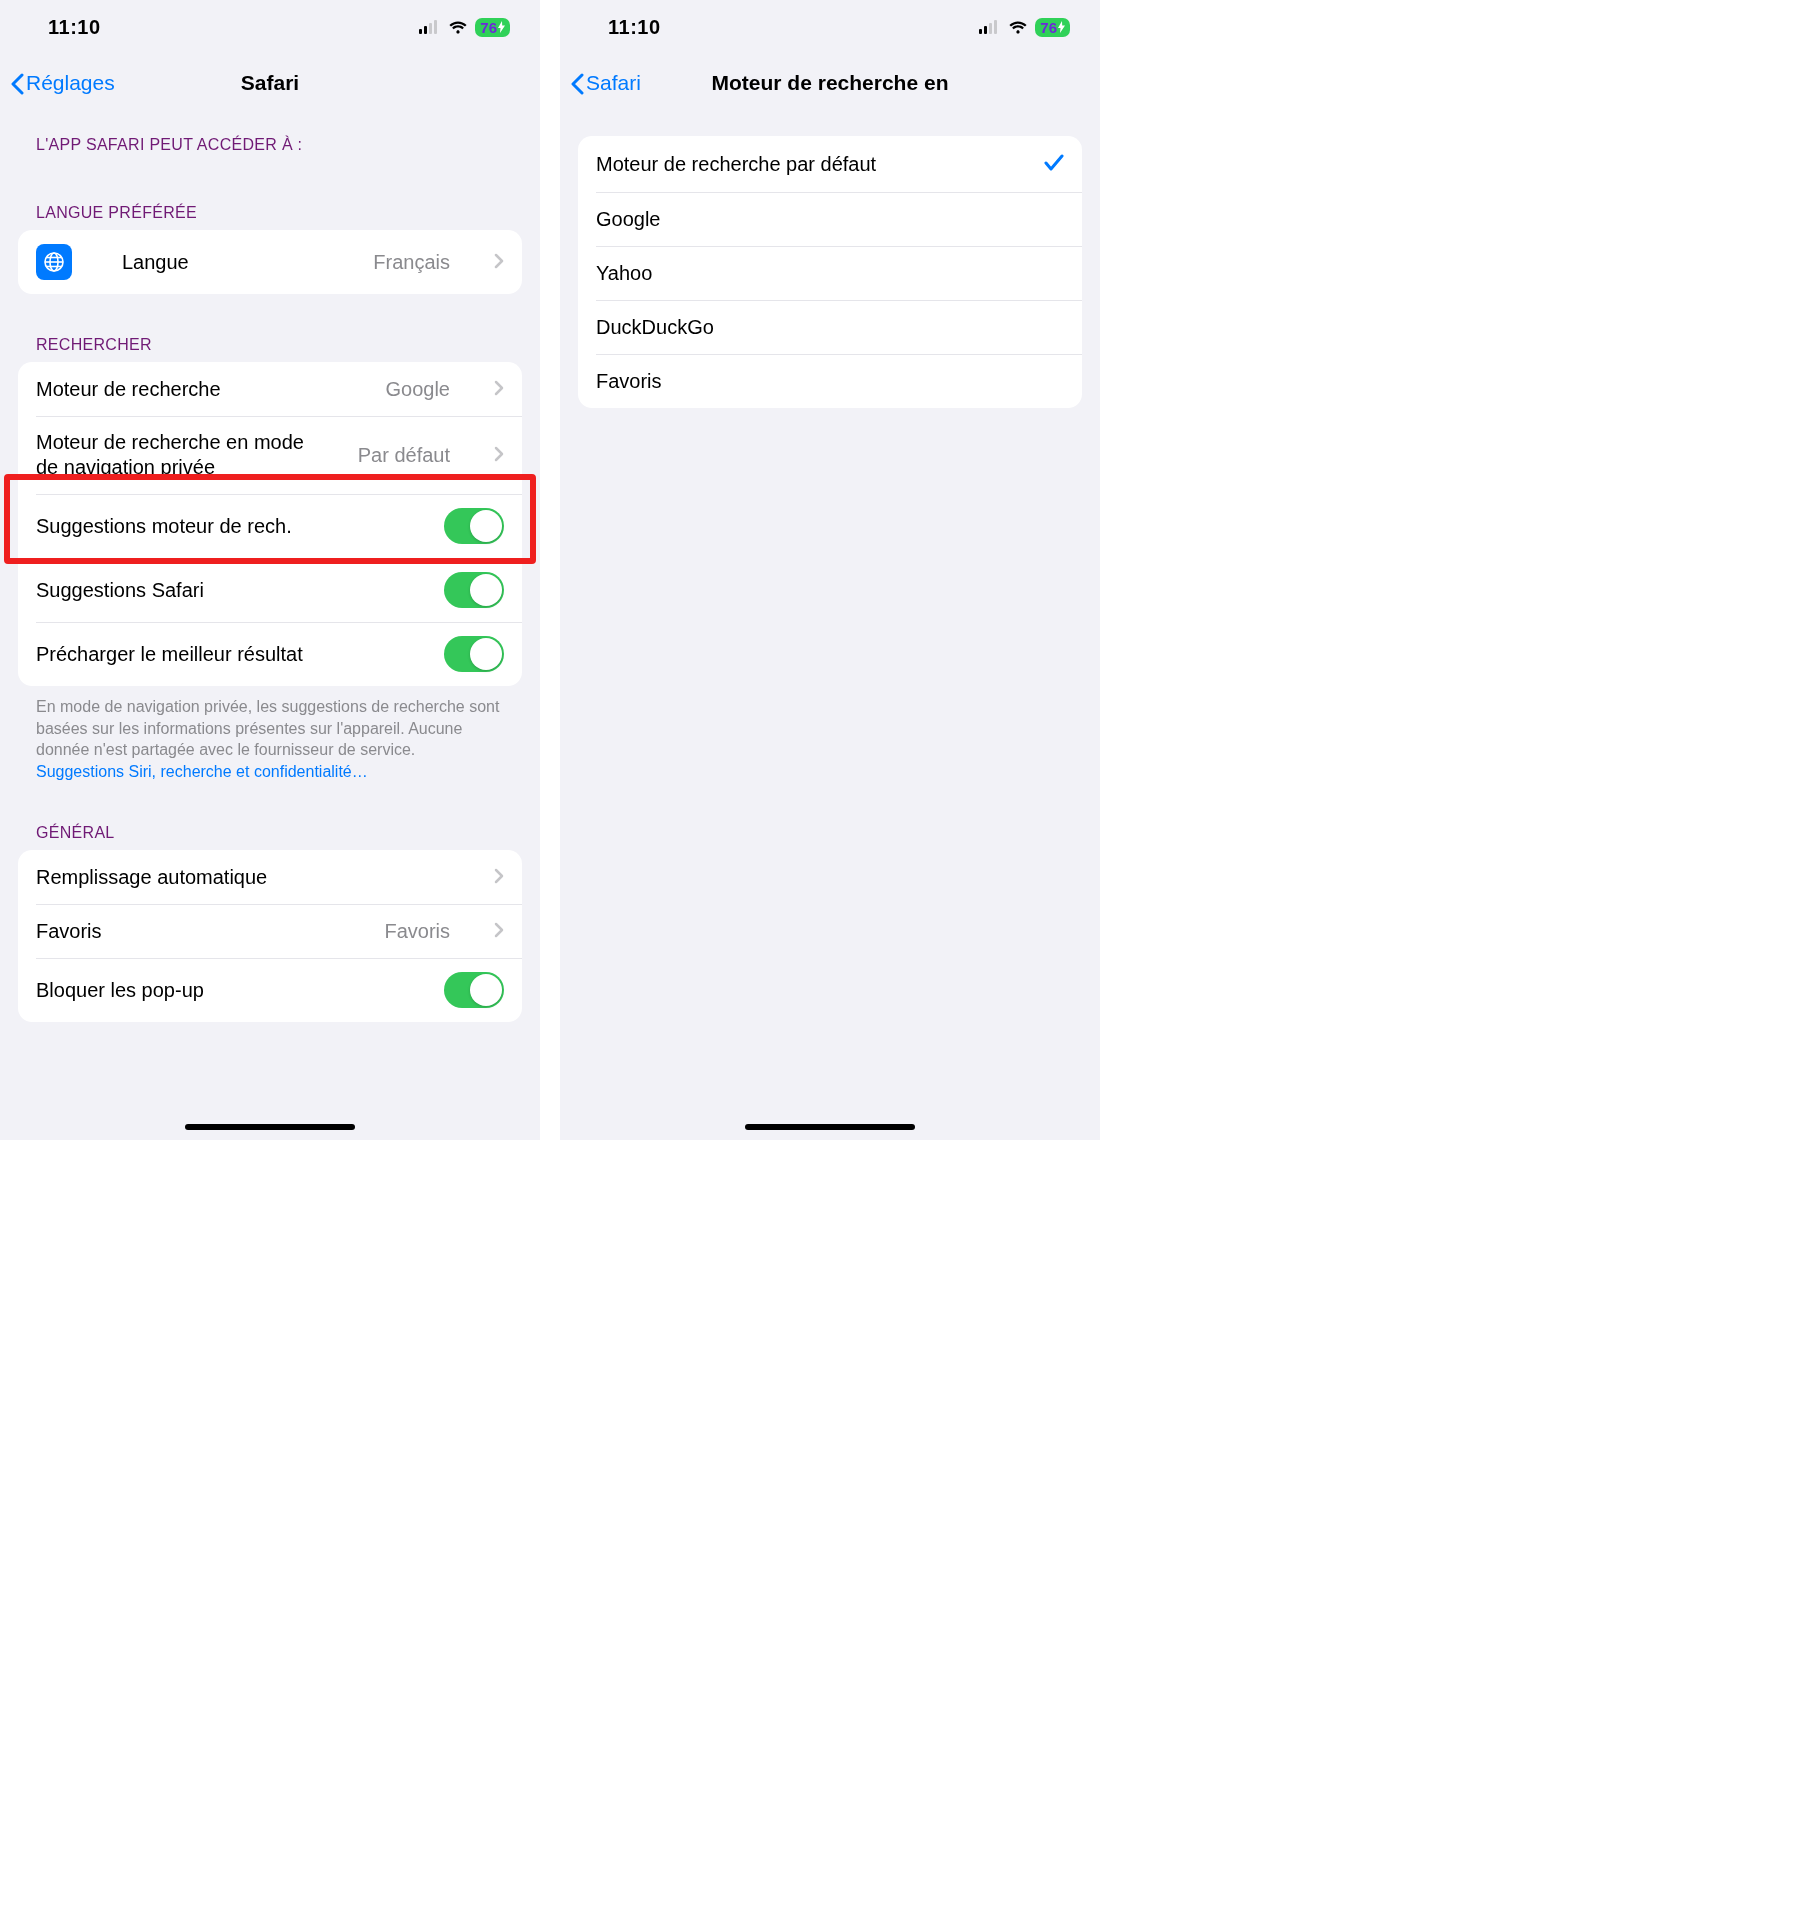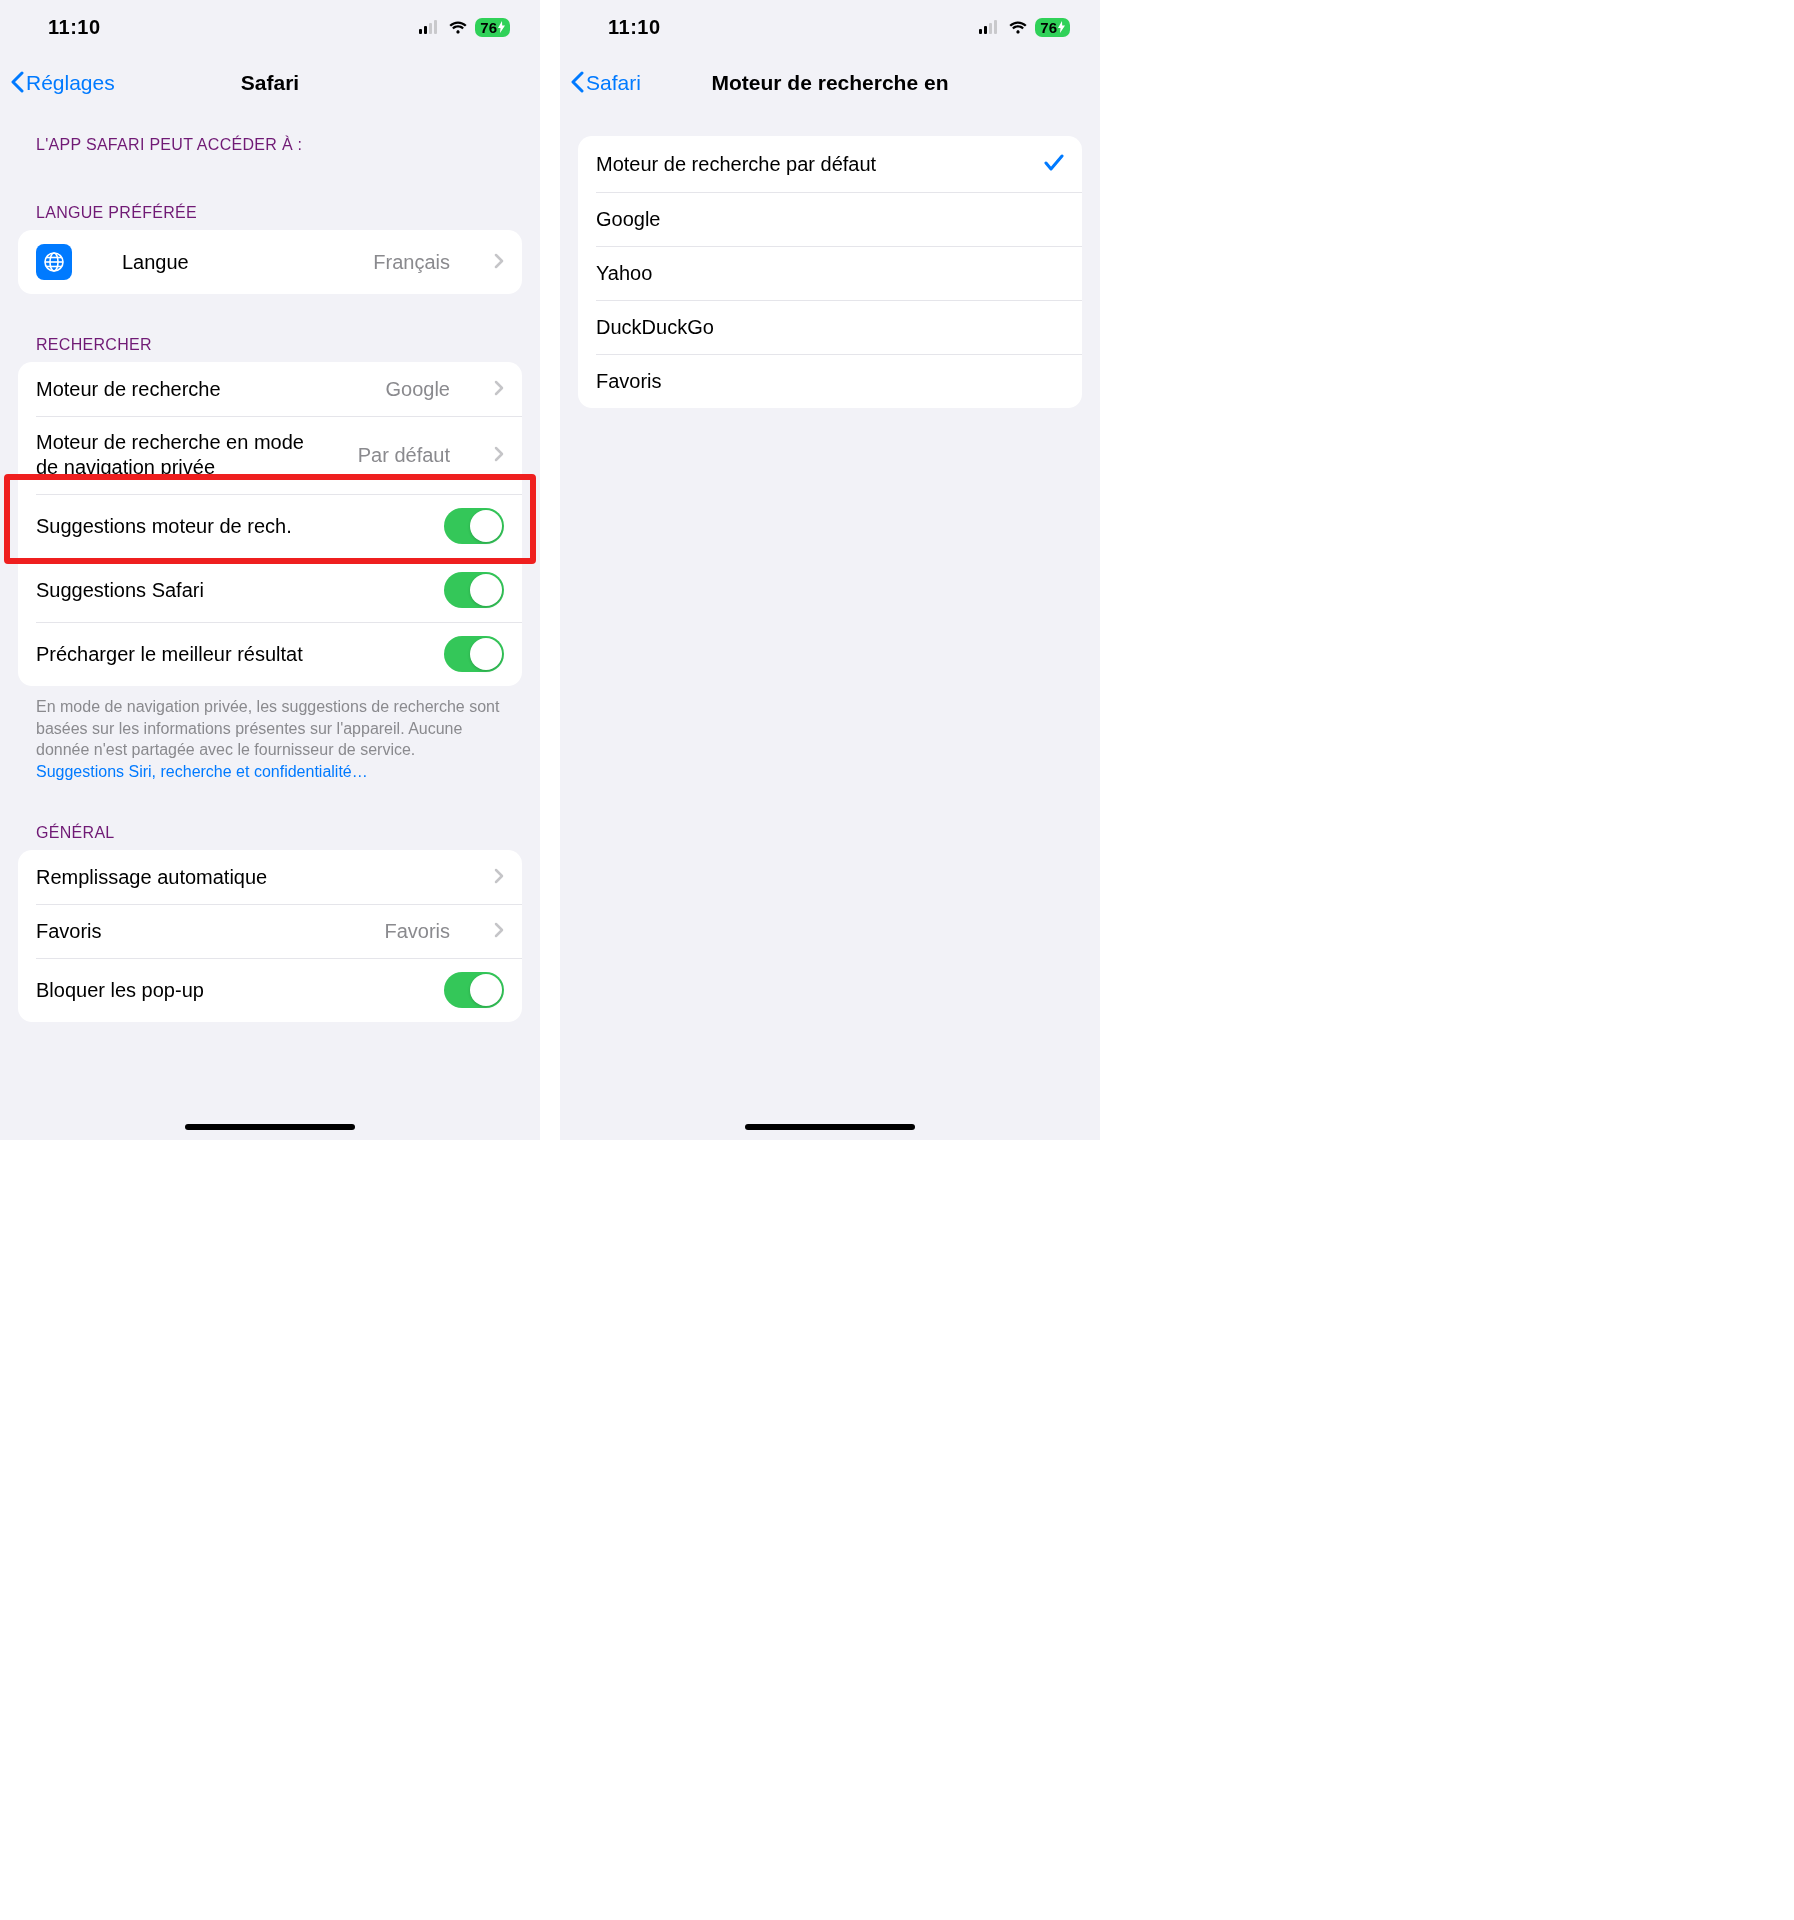--- a/index.html
+++ b/index.html
@@ -27,39 +27,39 @@
     justify-content: space-between;
     padding: 0 30px 0 48px;
     font-size: 20px;
     font-weight: 600;
   }
   .status-time { font-weight: 700; letter-spacing: 0.5px; }
   .status-right { display: flex; align-items: center; gap: 7px; }
   .cellular-icon, .wifi-icon, .battery-badge { display: inline-flex; align-items: center; }
   .battery-badge {
     background: #30d158;
-    color: #000000;
+    color: #6d28d9;
     border-radius: 7px;
     padding: 1px 5px 1px 5px;
     font-size: 15px;
     font-weight: 700;
     display: inline-flex;
     align-items: center;
     gap: 1px;
   }
   
   .nav-bar {
     height: 58px;
     position: relative;
     display: flex;
     align-items: center;
   }
   .back-button {
     display: flex;
-    align-items: flex-start;
+    align-items: flex-end;
     color: #007aff;
     font-size: 21px;
     padding-left: 10px;
     gap: 2px;
   }
   .nav-title {
     position: absolute;
     left: 0; right: 0;
     text-align: center;
     font-size: 21px;

